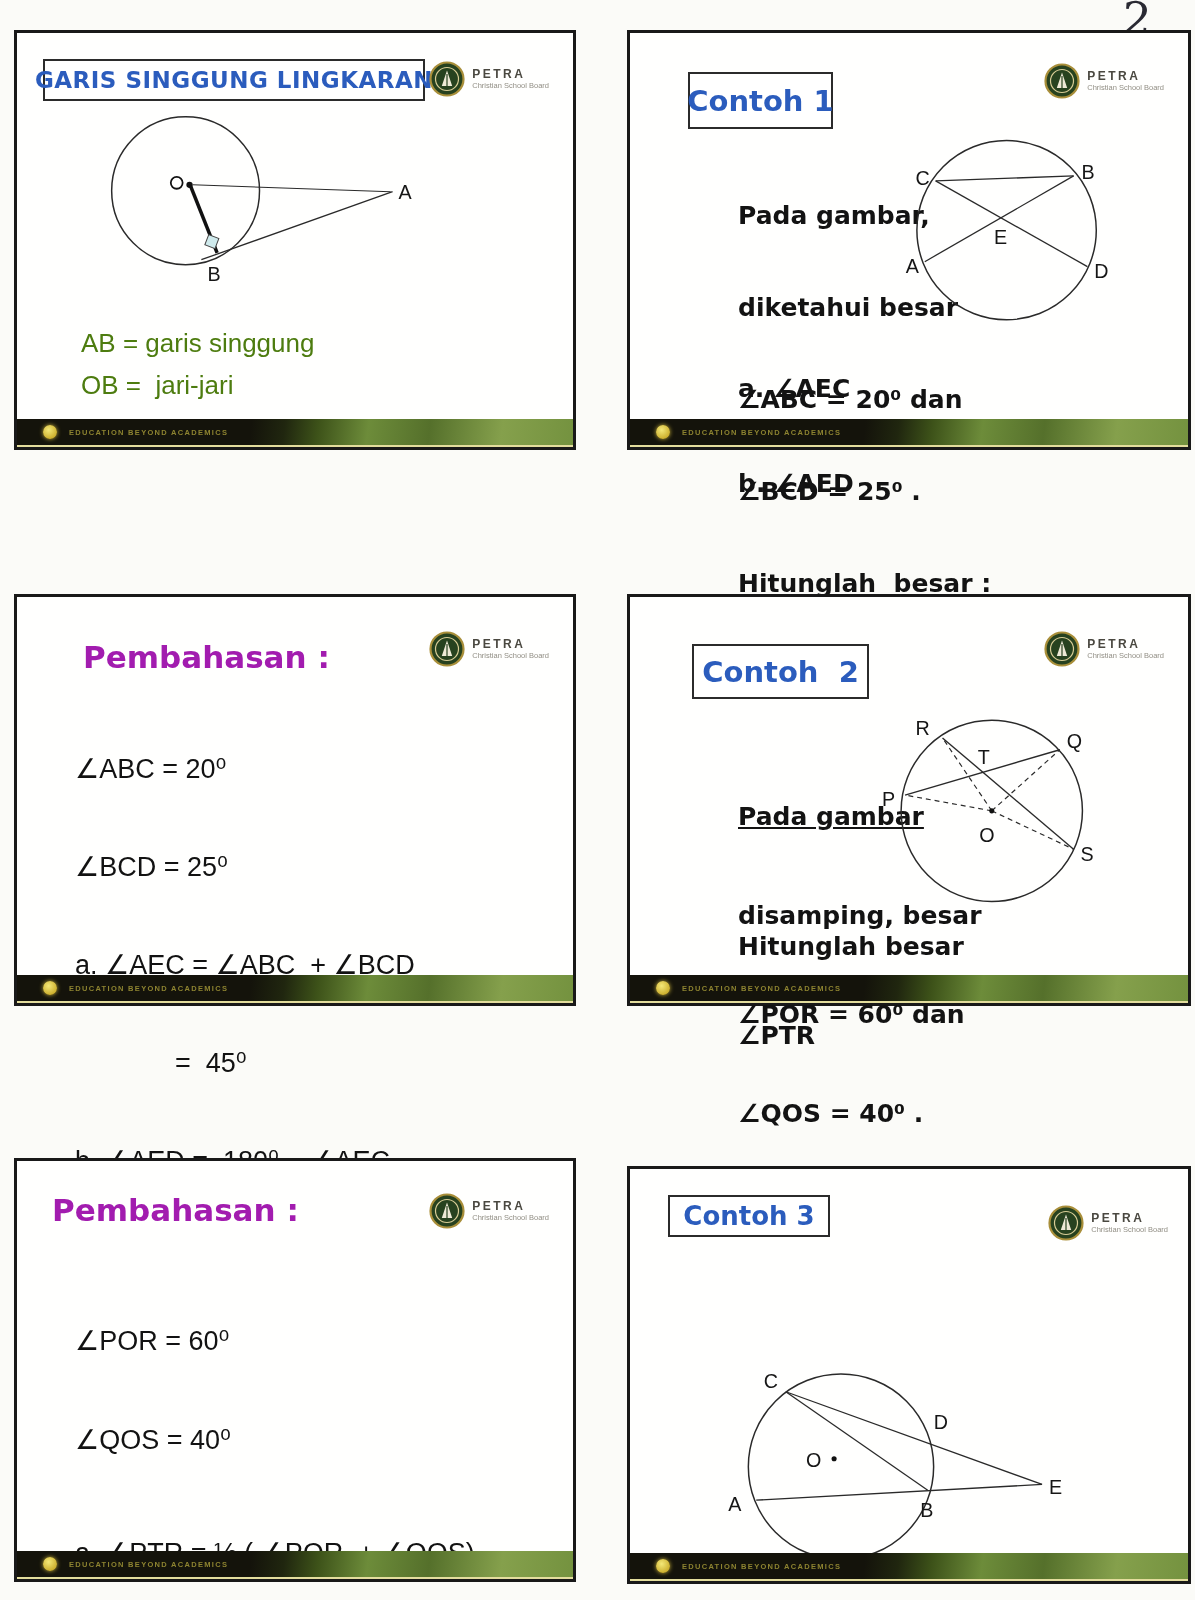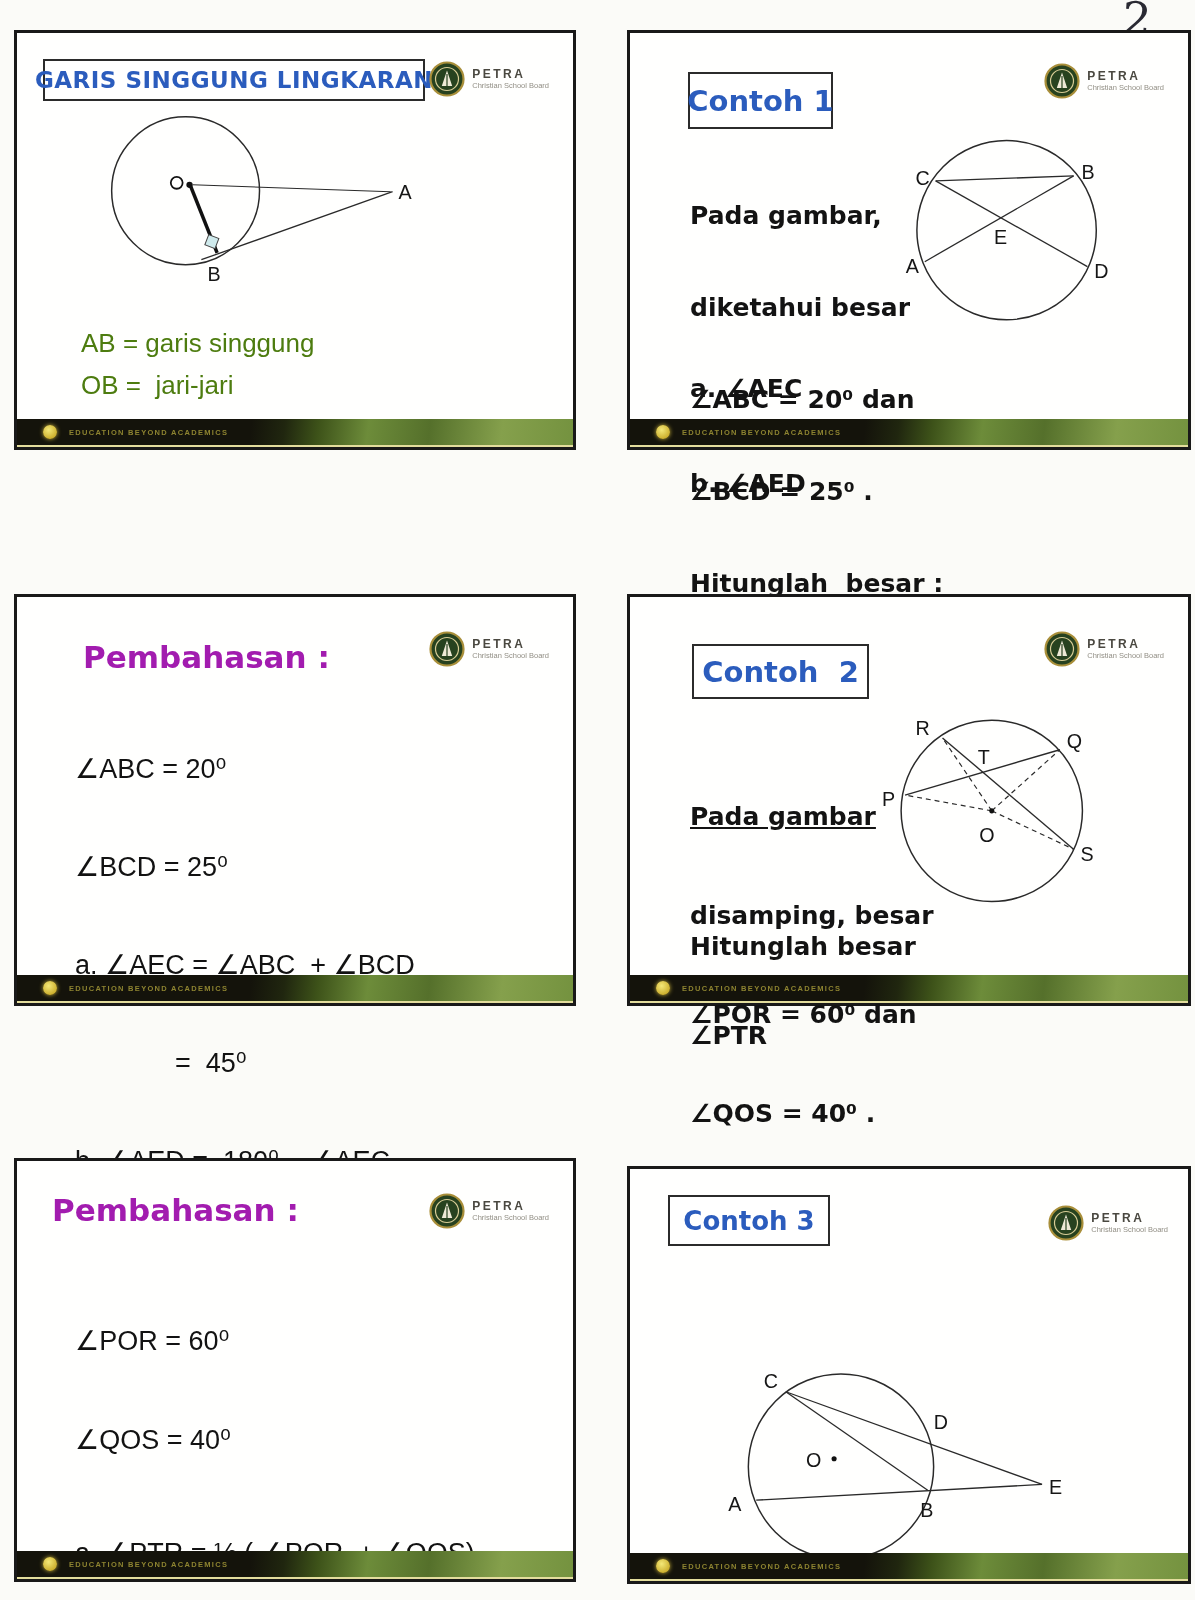--- a/index.html
+++ b/index.html
@@ -31,21 +31,21 @@
   .ftext{position:absolute;left:52px;top:9px;font-size:7.5px;font-weight:700;letter-spacing:1.3px;
          color:#8d8330;}
 
   
   .eq{position:absolute;white-space:pre;font-family:"Liberation Sans","DejaVu Sans",sans-serif;
       font-size:27px;color:#4d7c0f;}
   .eq-col{position:absolute;white-space:pre;font-family:"Liberation Sans","DejaVu Sans",sans-serif;
           font-size:27px;color:#121212;}
   .eq-col > div{height:36px;}
   .heading{position:absolute;font-family:"DejaVu Sans",sans-serif;font-weight:700;font-size:31px;color:#a21caf;}
-  .bline{position:absolute;white-space:pre;font-family:"DejaVu Sans",sans-serif;font-weight:700;color:#131313;}
+  .bline{position:absolute;white-space:pre;font-family:"DejaVu Sans",sans-serif;font-weight:700;color:#131313;margin-left:48px;}
   .b25 > div{height:34px;}
   .b25{font-size:25px;}
   .b19{font-size:19.5px;}
   .b19 > div{height:23.5px;}
 
   svg.diagram{position:absolute;left:0;top:0;width:100%;height:100%;}
   svg.diagram text{font-family:"Liberation Sans","DejaVu Sans",sans-serif;font-size:20px;fill:#161616;}
   .handnum{position:absolute;left:1122px;top:-8px;font-family:"DejaVu Serif",serif;font-size:46px;
            color:#2a2a33;transform:rotate(4deg);}
 </style>
@@ -235,21 +235,21 @@
       
       
     </div>
     <div class="footer">
       <span class="sun"></span>
       <span class="ftext">EDUCATION BEYOND ACADEMICS</span>
     </div>
   </section>
 
   <section class="slide" style="left:627px;top:1166px;width:564px;height:418px;">
-    <div class="tbox" style="left:38px;top:26px;width:162px;height:51px;">
+    <div class="tbox" style="left:38px;top:26px;width:162px;height:42px;">
       <span class="blue-title t-contoh-sm">Contoh 3</span>
     </div>
     <div class="logo" style="right:20px;top:36px;">
       <svg width="36" height="36" viewBox="0 0 36 36">
         <circle cx="18" cy="18" r="16.5" fill="#27421f" stroke="#a98f3a" stroke-width="2.2"></circle>
         <circle cx="18" cy="18" r="11.5" fill="none" stroke="#d9cd96" stroke-width="1.2"></circle>
         <path d="M18 9.5 L12.8 25 L23.2 25 Z" fill="#eee9d6"></path>
         <path d="M18 13 L18 25" stroke="#27421f" stroke-width="1.2"></path>
       </svg>
       <div class="logo-text">

